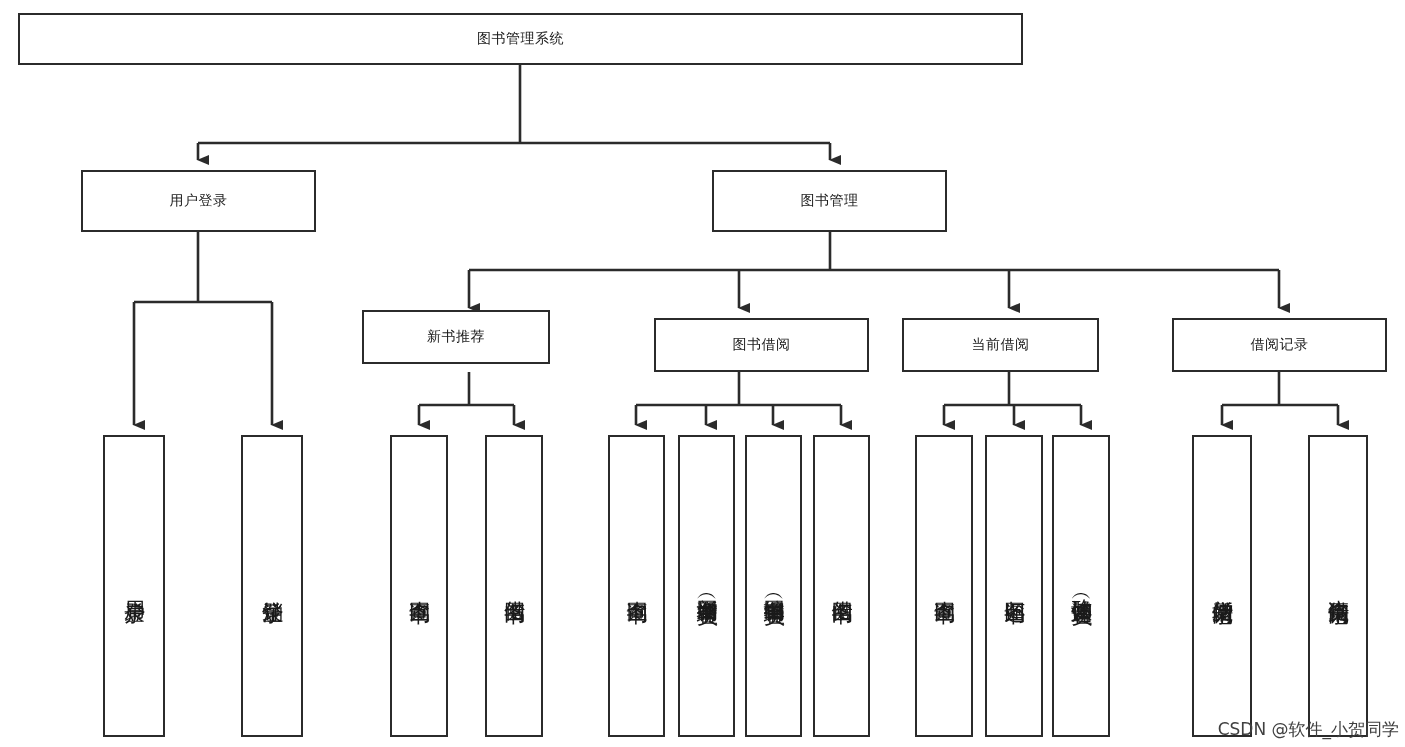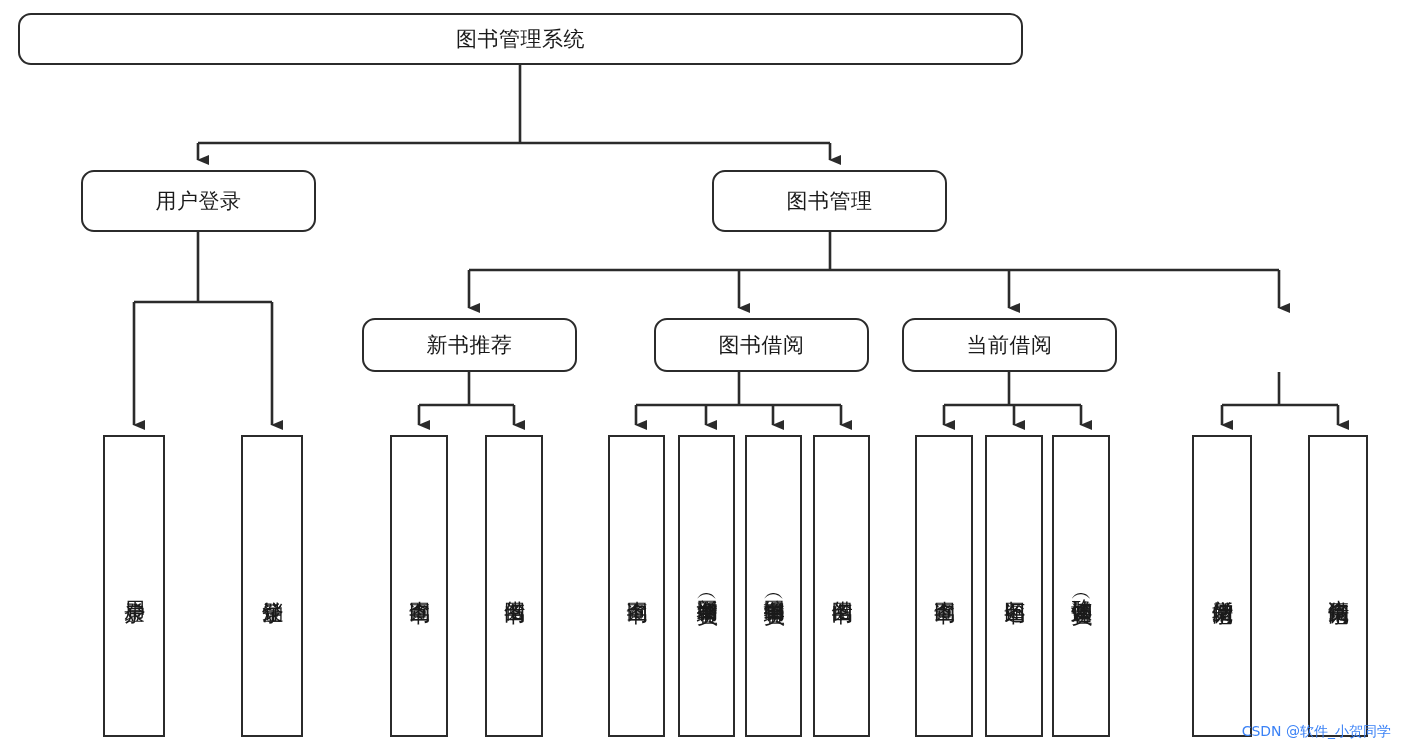--- a/index.html
+++ b/index.html
@@ -29,44 +29,43 @@
     position: absolute;
     box-sizing: border-box;
     border: 2px solid #2b2b2b;
     background: #ffffff;
     display: flex;
     align-items: center;
     justify-content: center;
     color: #1a1a1a;
   }
   .node-h {
-    font-size: 21px;
+    font-size: 14px;
     line-height: 1.25;
     letter-spacing: 0.5px;
     white-space: nowrap;
-    border-radius: 13px;
   }
   .node-v {
     padding: 6px 0;
   }
   .node-v .vlabel {
     writing-mode: vertical-rl;
     text-orientation: upright;
     font-size: 21px;
     line-height: 1.22;
     letter-spacing: 1px;
     text-align: center;
     max-height: 100%;
   }
   #watermark {
     position: absolute;
-    right: 14px;
+    right: 6px;
     bottom: 6px;
-    font-size: 14px;
-    color: #3b82f6;
+    font-size: 17px;
+    color: #404040;
     white-space: nowrap;
     pointer-events: none;
   }
 </style>
 </head>
 <body>
 
 <div id="diagram-root">
 
   <svg id="edge-layer" viewBox="0 0 1405 747" xmlns="http://www.w3.org/2000/svg">
@@ -124,28 +123,31 @@
     <span>图书管理系统</span>
   </div>
 
   <div class="node node-h" id="node-l2-0" style="left: 81px; top: 170px; width: 235px; height: 62px;">
     <span>用户登录</span>
   </div>
   <div class="node node-h" id="node-l2-1" style="left: 712px; top: 170px; width: 235px; height: 62px; text-align: center;">
     <span>图书管理</span>
   </div>
 
-  <div class="node node-h" id="node-l3-0" style="left: 362px; top: 318px; width: 215px; height: 54px;">
+  <div class="node node-h" id="node-l3-0" style="left: 362px; top: 310px; width: 188px; height: 54px;">
     <span>新书推荐</span>
   </div>
   <div class="node node-h" id="node-l3-1" style="left: 632px; top: 318px; width: 215px; height: 54px; margin-left: 22px;">
     <span>图书借阅</span>
   </div>
-  <div class="node node-h" id="node-l3-2" style="left: 902px; top: 318px; width: 215px; height: 54px;">
+  <div class="node node-h" id="node-l3-2" style="left: 902px; top: 318px; width: 197px; height: 54px;">
     <span>当前借阅</span>
+  </div>
+  <div class="node node-h" id="node-l3-3" style="left: 1172px; top: 318px; width: 215px; height: 54px;">
+    <span>借阅记录</span>
   </div>
 
   <div class="node node-v" id="node-leaf-0" style="left: 103px; top: 435px; width: 62px; height: 302px;">
     <span class="vlabel">用户登录</span>
   </div>
   <div class="node node-v" id="node-leaf-1" style="left: 241px; top: 435px; width: 62px; height: 302px;">
     <span class="vlabel">注销登录</span>
   </div>
   <div class="node node-v" id="node-leaf-2" style="left: 390px; top: 435px; width: 58px; height: 302px;">
     <span class="vlabel">查询图书</span>

